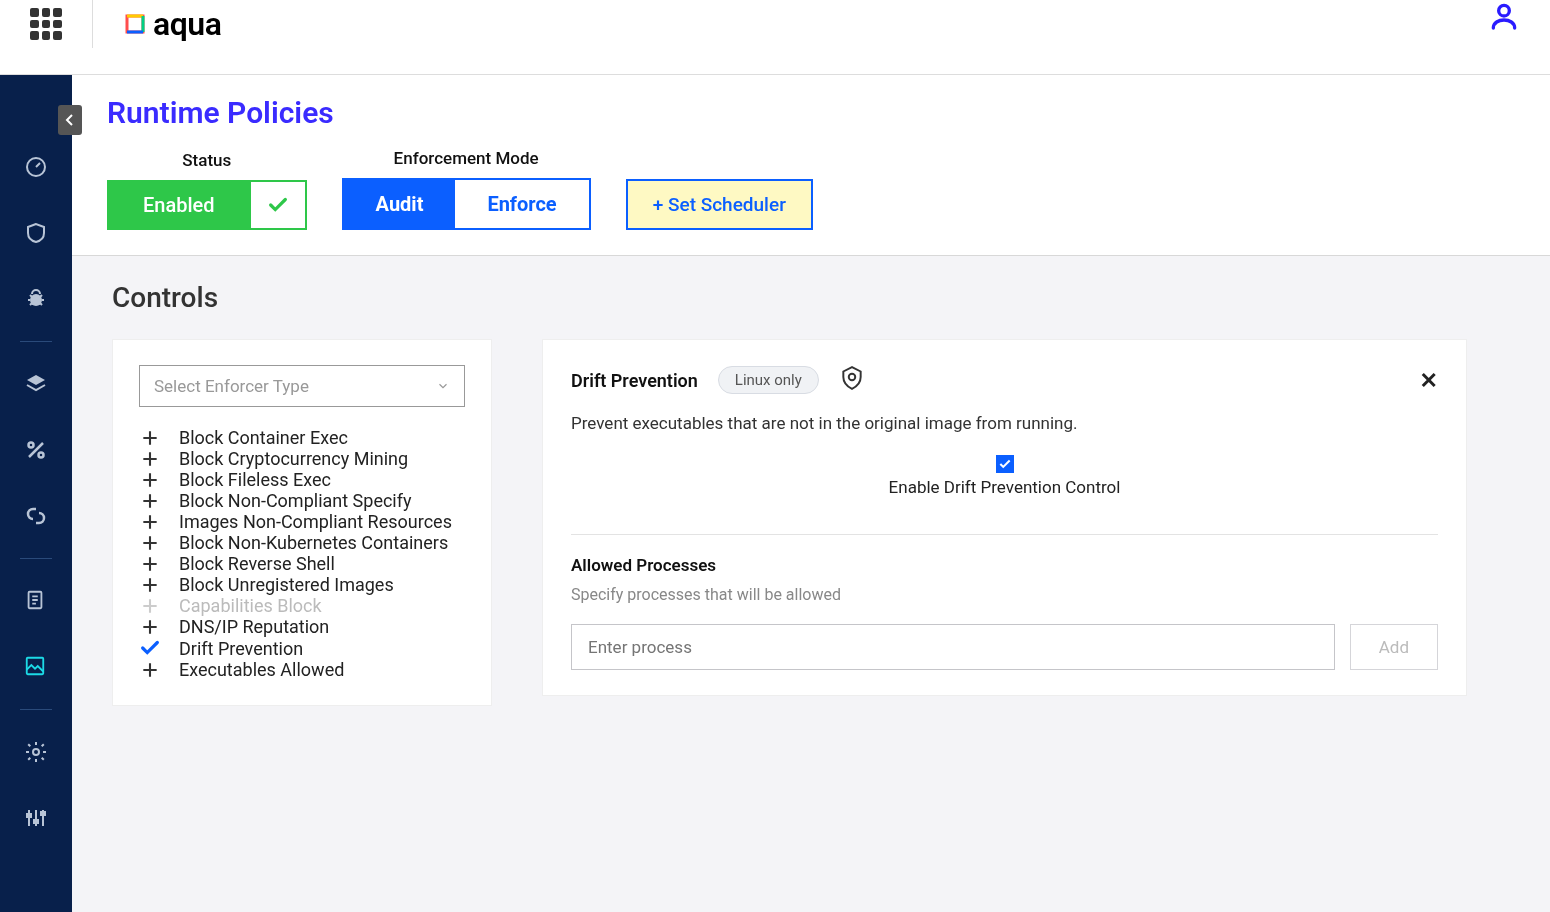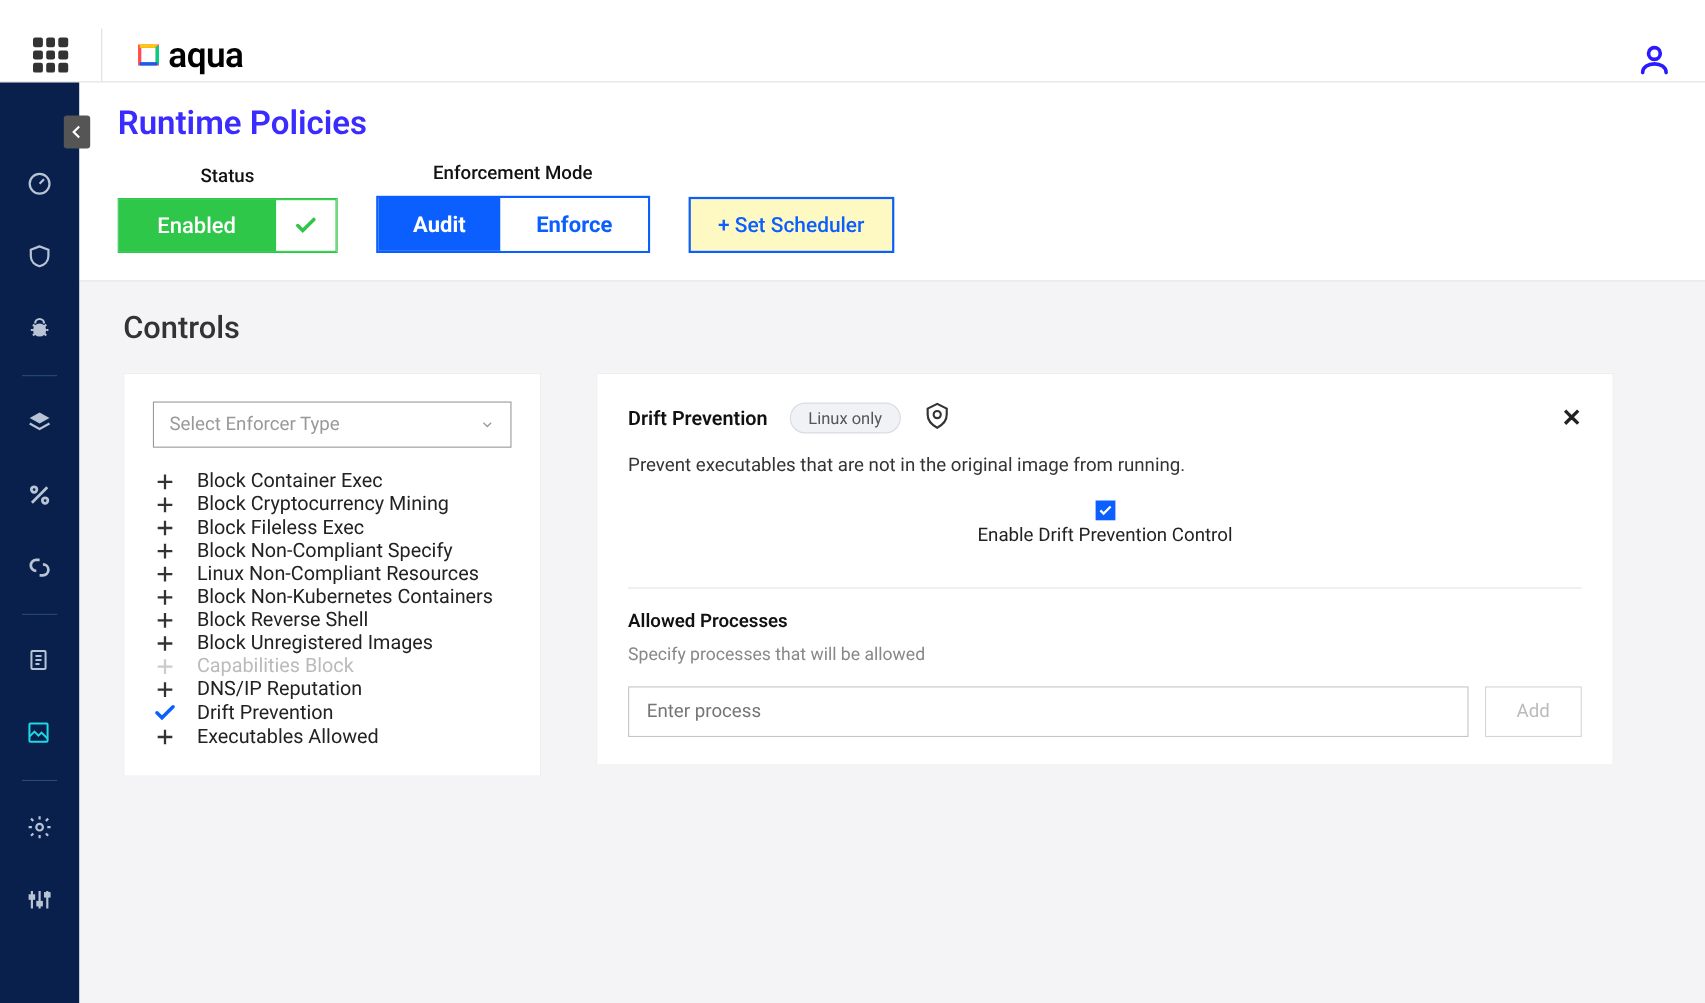--- a/index.html
+++ b/index.html
@@ -1,18 +1,18 @@
 <!DOCTYPE html>
 <html><head>
 <meta charset="utf-8">
 <style>
 * { margin: 0; padding: 0; box-sizing: border-box; font-family: -apple-system, BlinkMacSystemFont, "Segoe UI", Roboto, sans-serif; }
 body { background: #fff; width: 1550px; height: 912px; overflow: hidden; }
 
-.header { height: 75px; border-bottom: 1px solid #ddd; display: flex; align-items: flex-end; padding: 0 30px; justify-content: space-between; }
+.header { height: 75px; border-bottom: 1px solid #ddd; display: flex; align-items: flex-start; padding: 0 30px; justify-content: space-between; }
 .header-left { display: flex; align-items: center; gap: 30px; }
 .apps-icon { width: 32px; height: 32px; display: grid; grid-template-columns: repeat(3, 1fr); grid-template-rows: repeat(3, 1fr); gap: 3px; cursor: pointer; }
 .apps-icon span { background: #333; border-radius: 2px; }
 .header-divider { width: 1px; height: 48px; background: #ddd; }
 .logo { display: flex; align-items: center; gap: 6px; font-size: 32px; font-weight: 600; color: #000; letter-spacing: -0.5px; }
 .user-icon { cursor: pointer; }
 
 .layout { display: flex; height: calc(100% - 75px); }
 
 .sidebar { width: 72px; background: #08204b; display: flex; flex-direction: column; align-items: center; padding-top: 80px; gap: 42px; position: relative; }
@@ -224,21 +224,21 @@
                   </svg>
                 </span>
                 <span>Block Non-Compliant Specify</span>
               </div>
               <div class="control-item">
                 <span class="icon-slot">
                   <svg width="20" height="20" viewBox="0 0 24 24">
                     <path d="M12 4 v16 M4 12 h16" stroke="#333" stroke-width="2.5"></path>
                   </svg>
                 </span>
-                <span>Linux Non-Compliant Resources</span>
+                <span>Images Non-Compliant Resources</span>
               </div>
               <div class="control-item">
                 <span class="icon-slot">
                   <svg width="20" height="20" viewBox="0 0 24 24">
                     <path d="M12 4 v16 M4 12 h16" stroke="#333" stroke-width="2.5"></path>
                   </svg>
                 </span>
                 <span>Block Non-Kubernetes Containers</span>
               </div>
               <div class="control-item">

